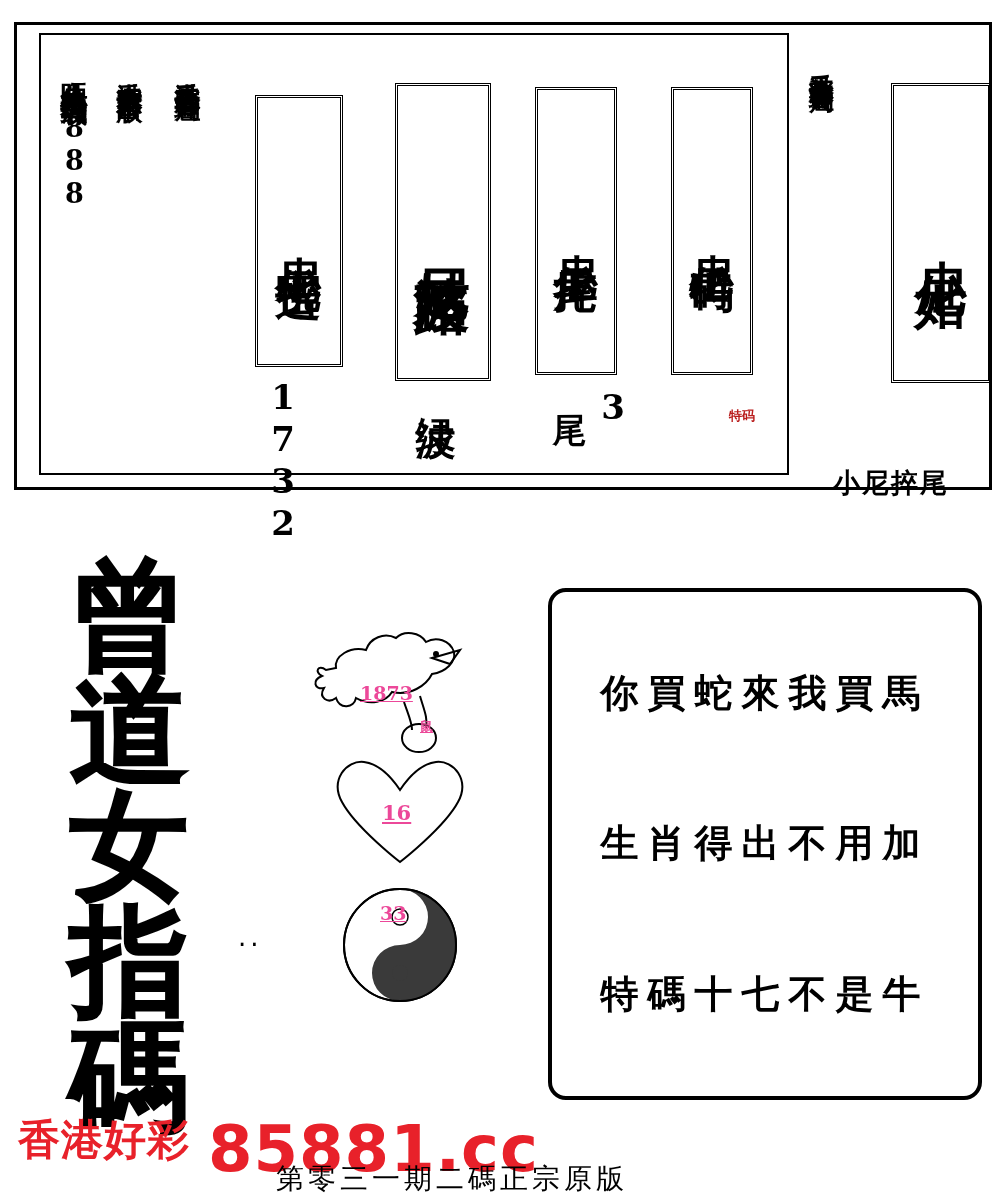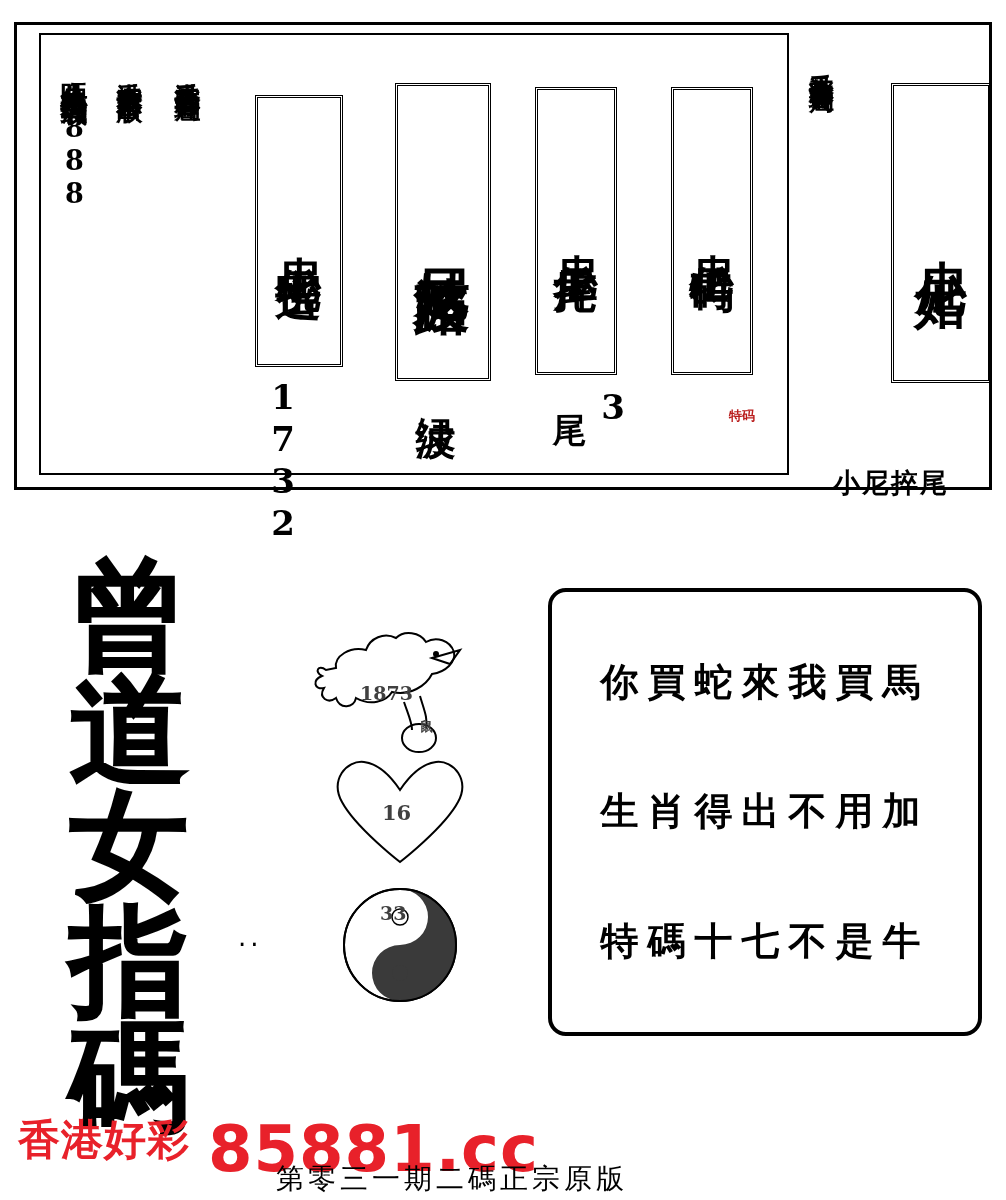--- a/index.html
+++ b/index.html
@@ -164,21 +164,22 @@
     position: absolute;
     left: 300px;
     top: 610px;
     width: 200px;
     height: 420px;
   }
   .num-on-art {
     position: absolute;
     font-family: "DejaVu Serif", serif;
     font-weight: bold;
-    color: #404040;
+    color: #ec4899;
+    text-decoration: underline;
   }
   #num-bird { left: 60px; top: 72px; font-size: 19px; }
   #num-mouse{ left: 120px; top: 108px; font-size: 13px; }
   #num-heart{ left: 82px; top: 190px; font-size: 21px; text-align: center; }
   #num-yin  { left: 80px; top: 292px; font-size: 19px; }
 
   .dots {
     position: absolute;
     left: 238px;
     top: 930px;
@@ -186,21 +187,21 @@
     letter-spacing: 4px;
     color: #000;
   }
 
   
   #verse-box {
     position: absolute;
     left: 548px;
     top: 588px;
     width: 434px;
-    height: 448px;
+    height: 512px;
     border: 4px solid #000;
     border-radius: 18px;
     box-sizing: border-box;
     display: flex;
     flex-direction: column;
     justify-content: space-around;
     align-items: center;
     padding: 26px 10px;
   }
   #verse-box .verse-line {

